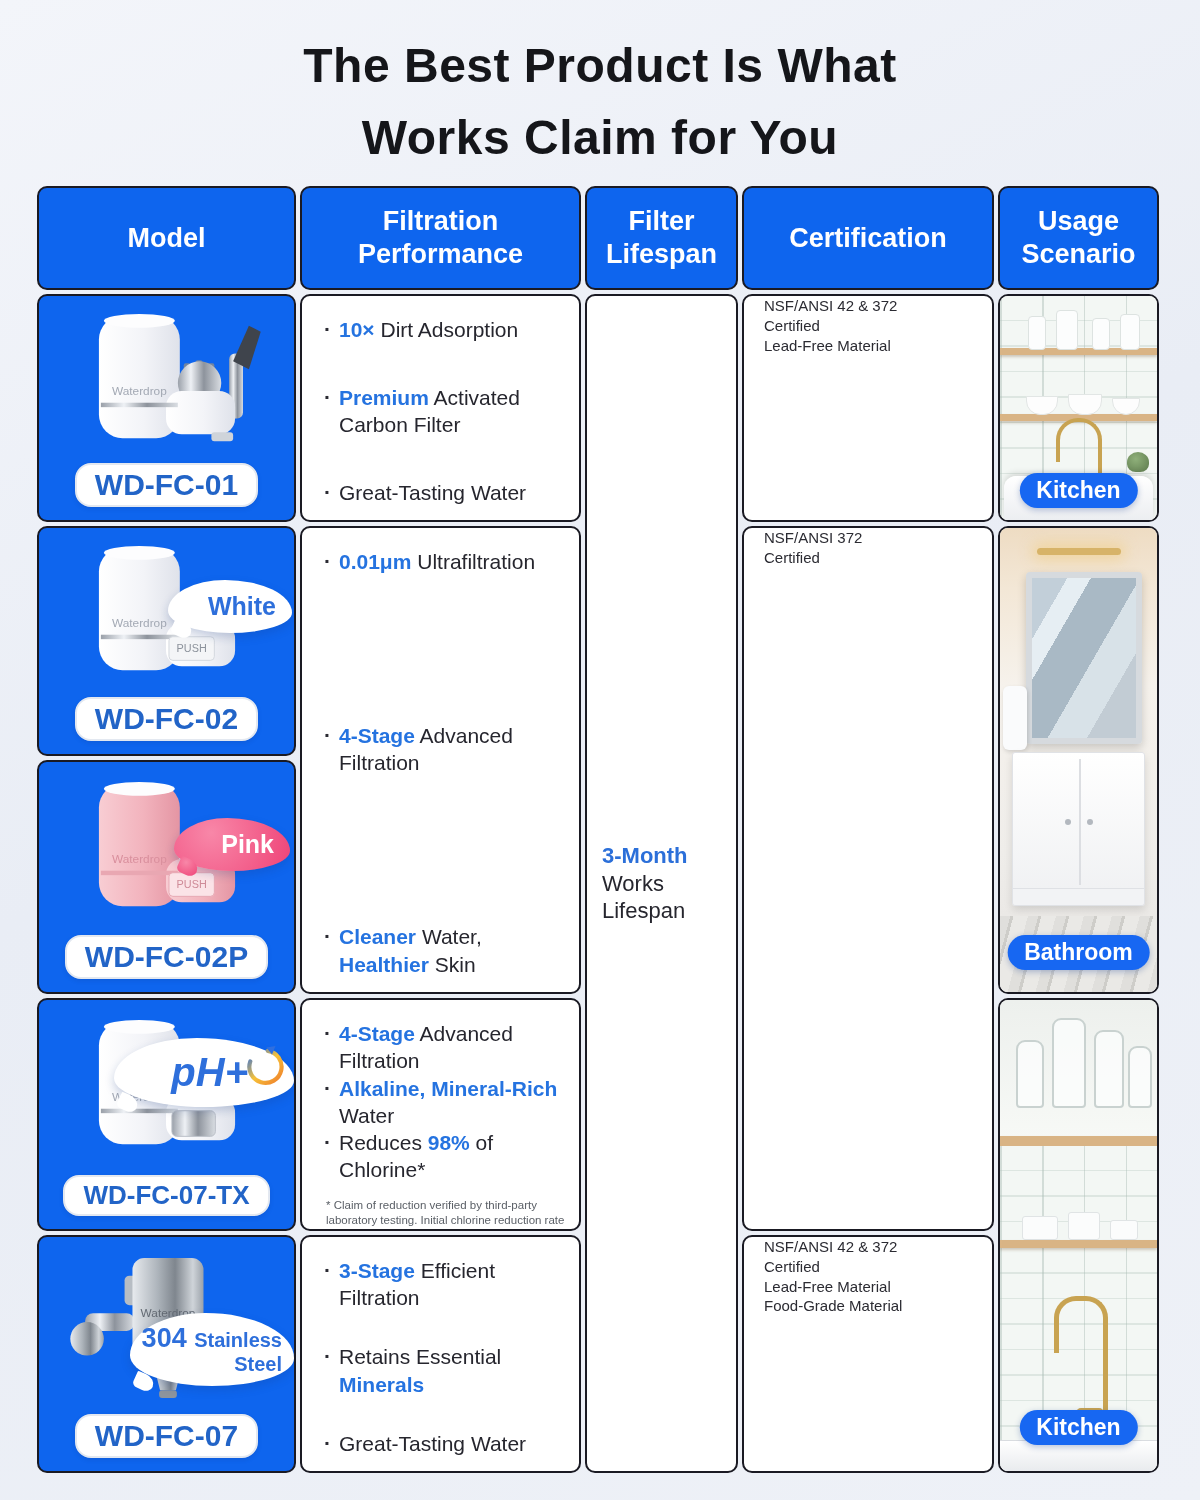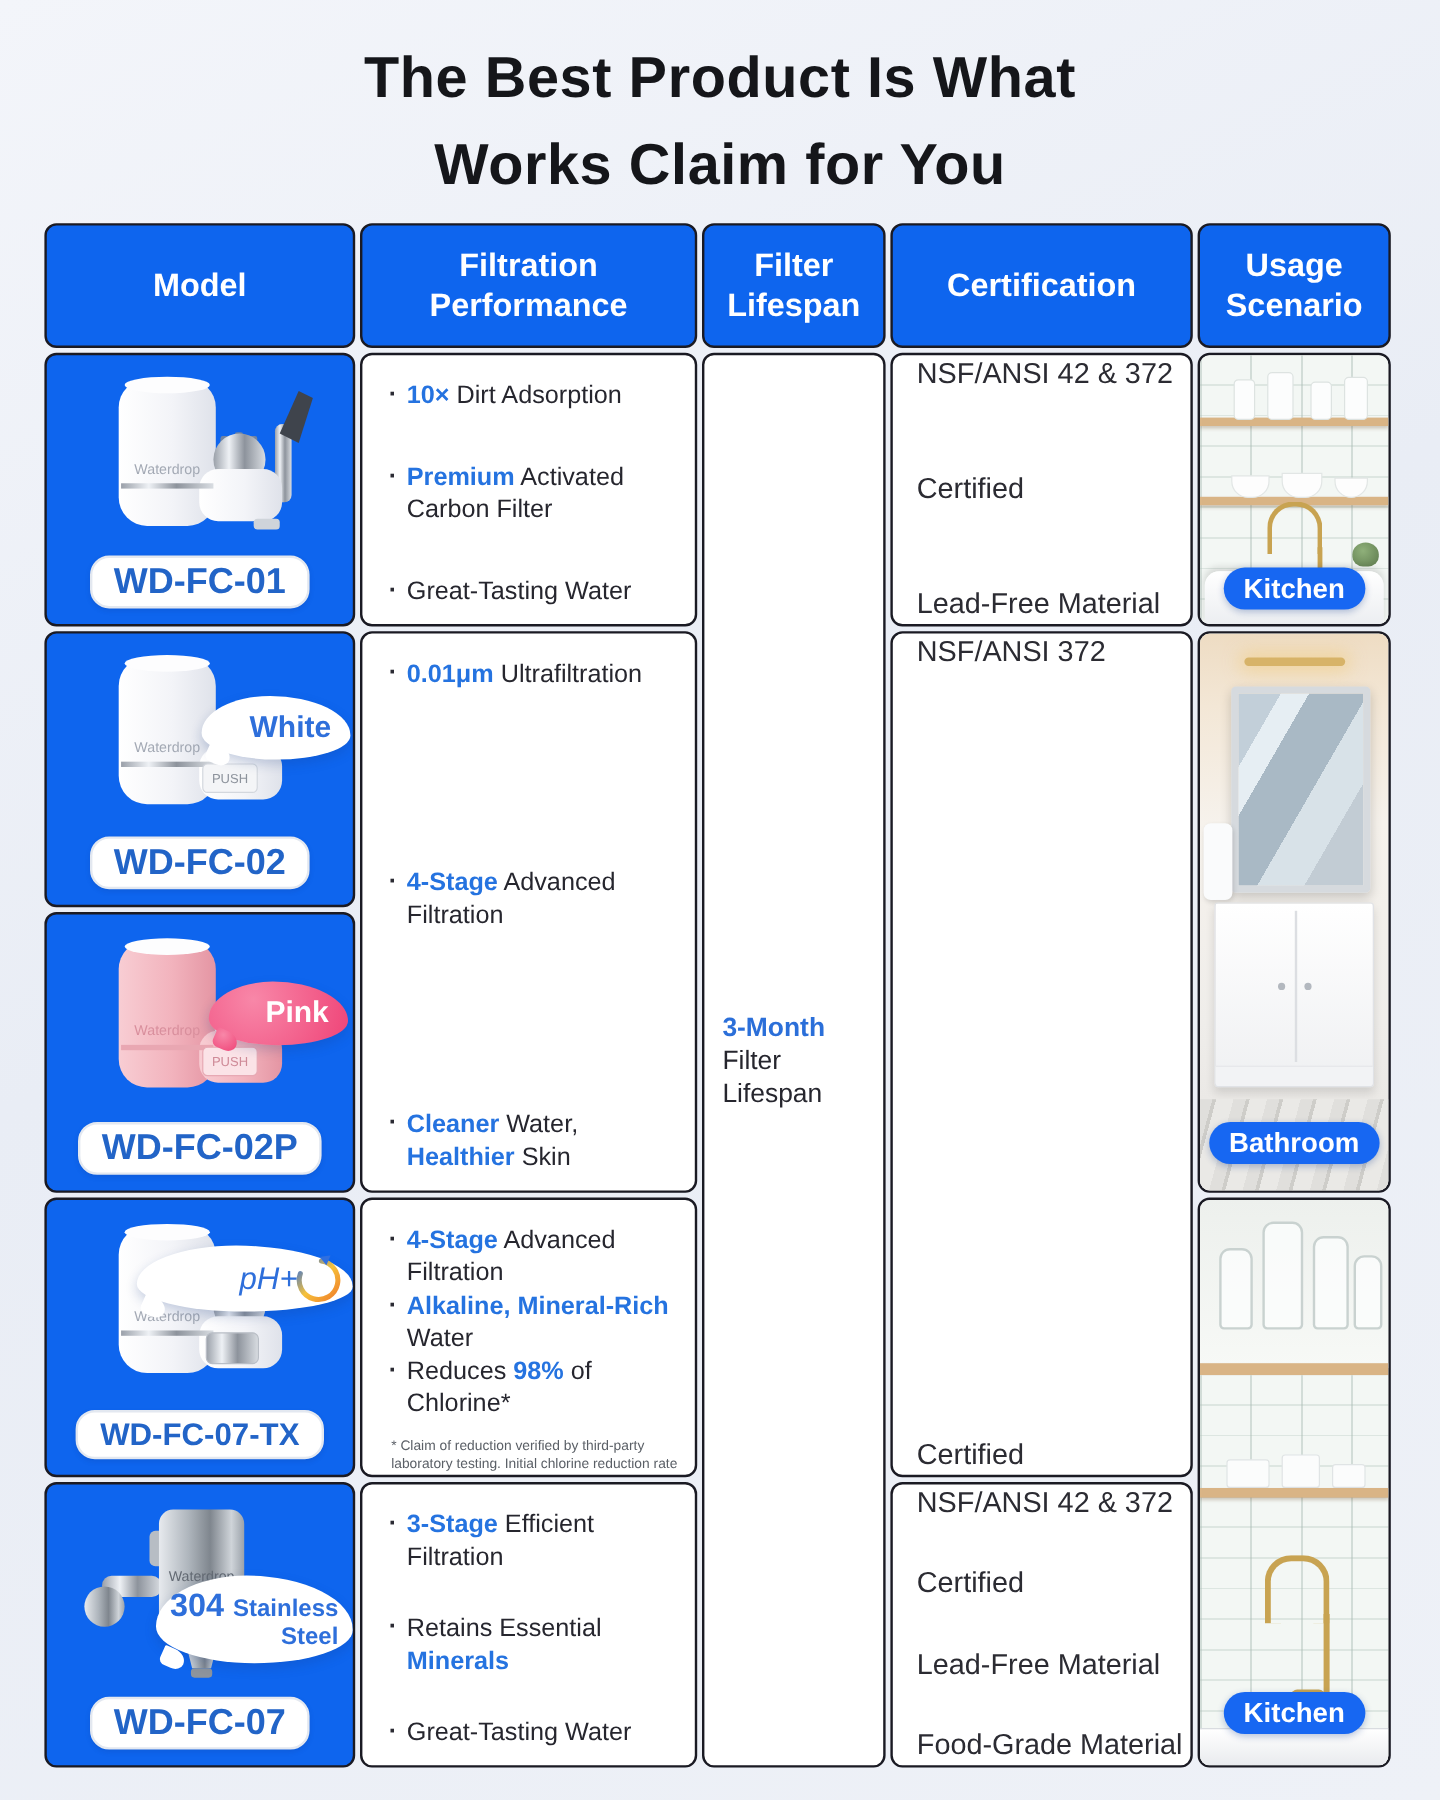--- a/index.html
+++ b/index.html
@@ -36,37 +36,37 @@
   .bubble{position:absolute;background:#fff;text-align:right;
     padding:12px 16px;border-radius:46% 54% 50% 50%/58% 62% 38% 42%;
     box-shadow:0 4px 10px rgba(25,60,130,.22);}
   .bubble::after{content:"";position:absolute;left:4px;bottom:-4px;width:20px;height:16px;
     background:inherit;border-radius:10% 80% 60% 40%;transform:rotate(24deg);}
   .bubble .label{font-size:25px;font-weight:700;color:#2e6fdb;white-space:nowrap;}
   .m2 .bubble{top:52px;right:2px;min-width:92px;}
   .m3 .bubble{top:56px;right:4px;min-width:84px;background:radial-gradient(circle at 32% 28%,#f887a8,#ef4377);}
   .m3 .bubble .label{color:#fff;}
   .m4 .bubble{top:38px;right:0px;min-width:118px;padding-right:46px;}
-  .m4 .bubble .label{font-style:italic;font-weight:400;font-size:26px;}
+  .m4 .bubble .label{font-style:italic;font-weight:700;font-size:40px;}
   .ph-arc{position:absolute;right:8px;top:8px;}
   .m5 .bubble{top:76px;right:0px;min-width:128px;padding:10px 12px;}
   .m5 .bubble .label{font-size:20px;line-height:1.12;display:block;}
   .m5 .bubble .big{font-size:27px;}
   
   .perf{display:flex;flex-direction:column;justify-content:space-between;
     padding:20px 12px 14px 22px;font-size:21px;line-height:1.3;color:#26262e;}
   .perf-line{position:relative;padding-left:15px;}
   .perf-line::before{content:"·";position:absolute;left:0;top:-1px;color:#2b2b33;font-weight:700;}
   .accent{color:#2573e0;font-weight:700;}
   .footnote{margin-top:14px;padding-left:2px;font-size:11.5px;line-height:1.35;color:#5a5f66;}
   .lifecell{display:flex;flex-direction:column;justify-content:center;
     padding-left:15px;font-size:22px;line-height:1.25;color:#26262e;}
   .lifecell .months{color:#2b6fd9;font-weight:700;}
-  .cert{display:flex;flex-direction:column;justify-content:space-between;
-    padding-left:20px;font-size:24px;line-height:1.32;color:#2b2b32;}
+  .cert{display:flex;flex-direction:column;justify-content:flex-start;
+    padding-left:20px;font-size:15px;line-height:1.32;color:#2b2b32;}
   
   .photo{background:#f2f4f1;}
   .tiles{position:absolute;background:
     repeating-linear-gradient(90deg,rgba(170,188,181,.45) 0 1.5px,transparent 1.5px 42px),
     repeating-linear-gradient(180deg,#f3f7f4 0 24px,#dde6e1 24px 25.5px);}
   .shelf{position:absolute;left:0;right:0;background:#d9b485;box-shadow:0 2px 3px rgba(90,60,20,.25);}
   .scene-badge{position:absolute;left:50%;transform:translateX(-50%);background:#1767f2;
     color:#fff;font-weight:700;font-size:23px;padding:4px 17px;border-radius:28px;
     white-space:nowrap;box-shadow:0 2px 6px rgba(15,55,140,.3);}
   
@@ -301,21 +301,21 @@
     </div>
 
     <div class="cell perf p5">
       <div class="perf-line"><span class="accent">3-Stage</span><span> Efficient Filtration</span></div>
       <div class="perf-line"><span>Retains Essential </span><span class="accent">Minerals</span></div>
       <div class="perf-line"><span>Great-Tasting Water</span></div>
     </div>
 
     <div class="cell lifecell life">
       <div class="months">3-Month</div>
-      <div>Filter</div>
+      <div>Works</div>
       <div>Lifespan</div>
     </div>
 
     <div class="cell cert c1">
       <div>NSF/ANSI 42 &amp; 372</div>
       <div>Certified</div>
       <div>Lead-Free Material</div>
     </div>
 
     <div class="cell cert c24">

